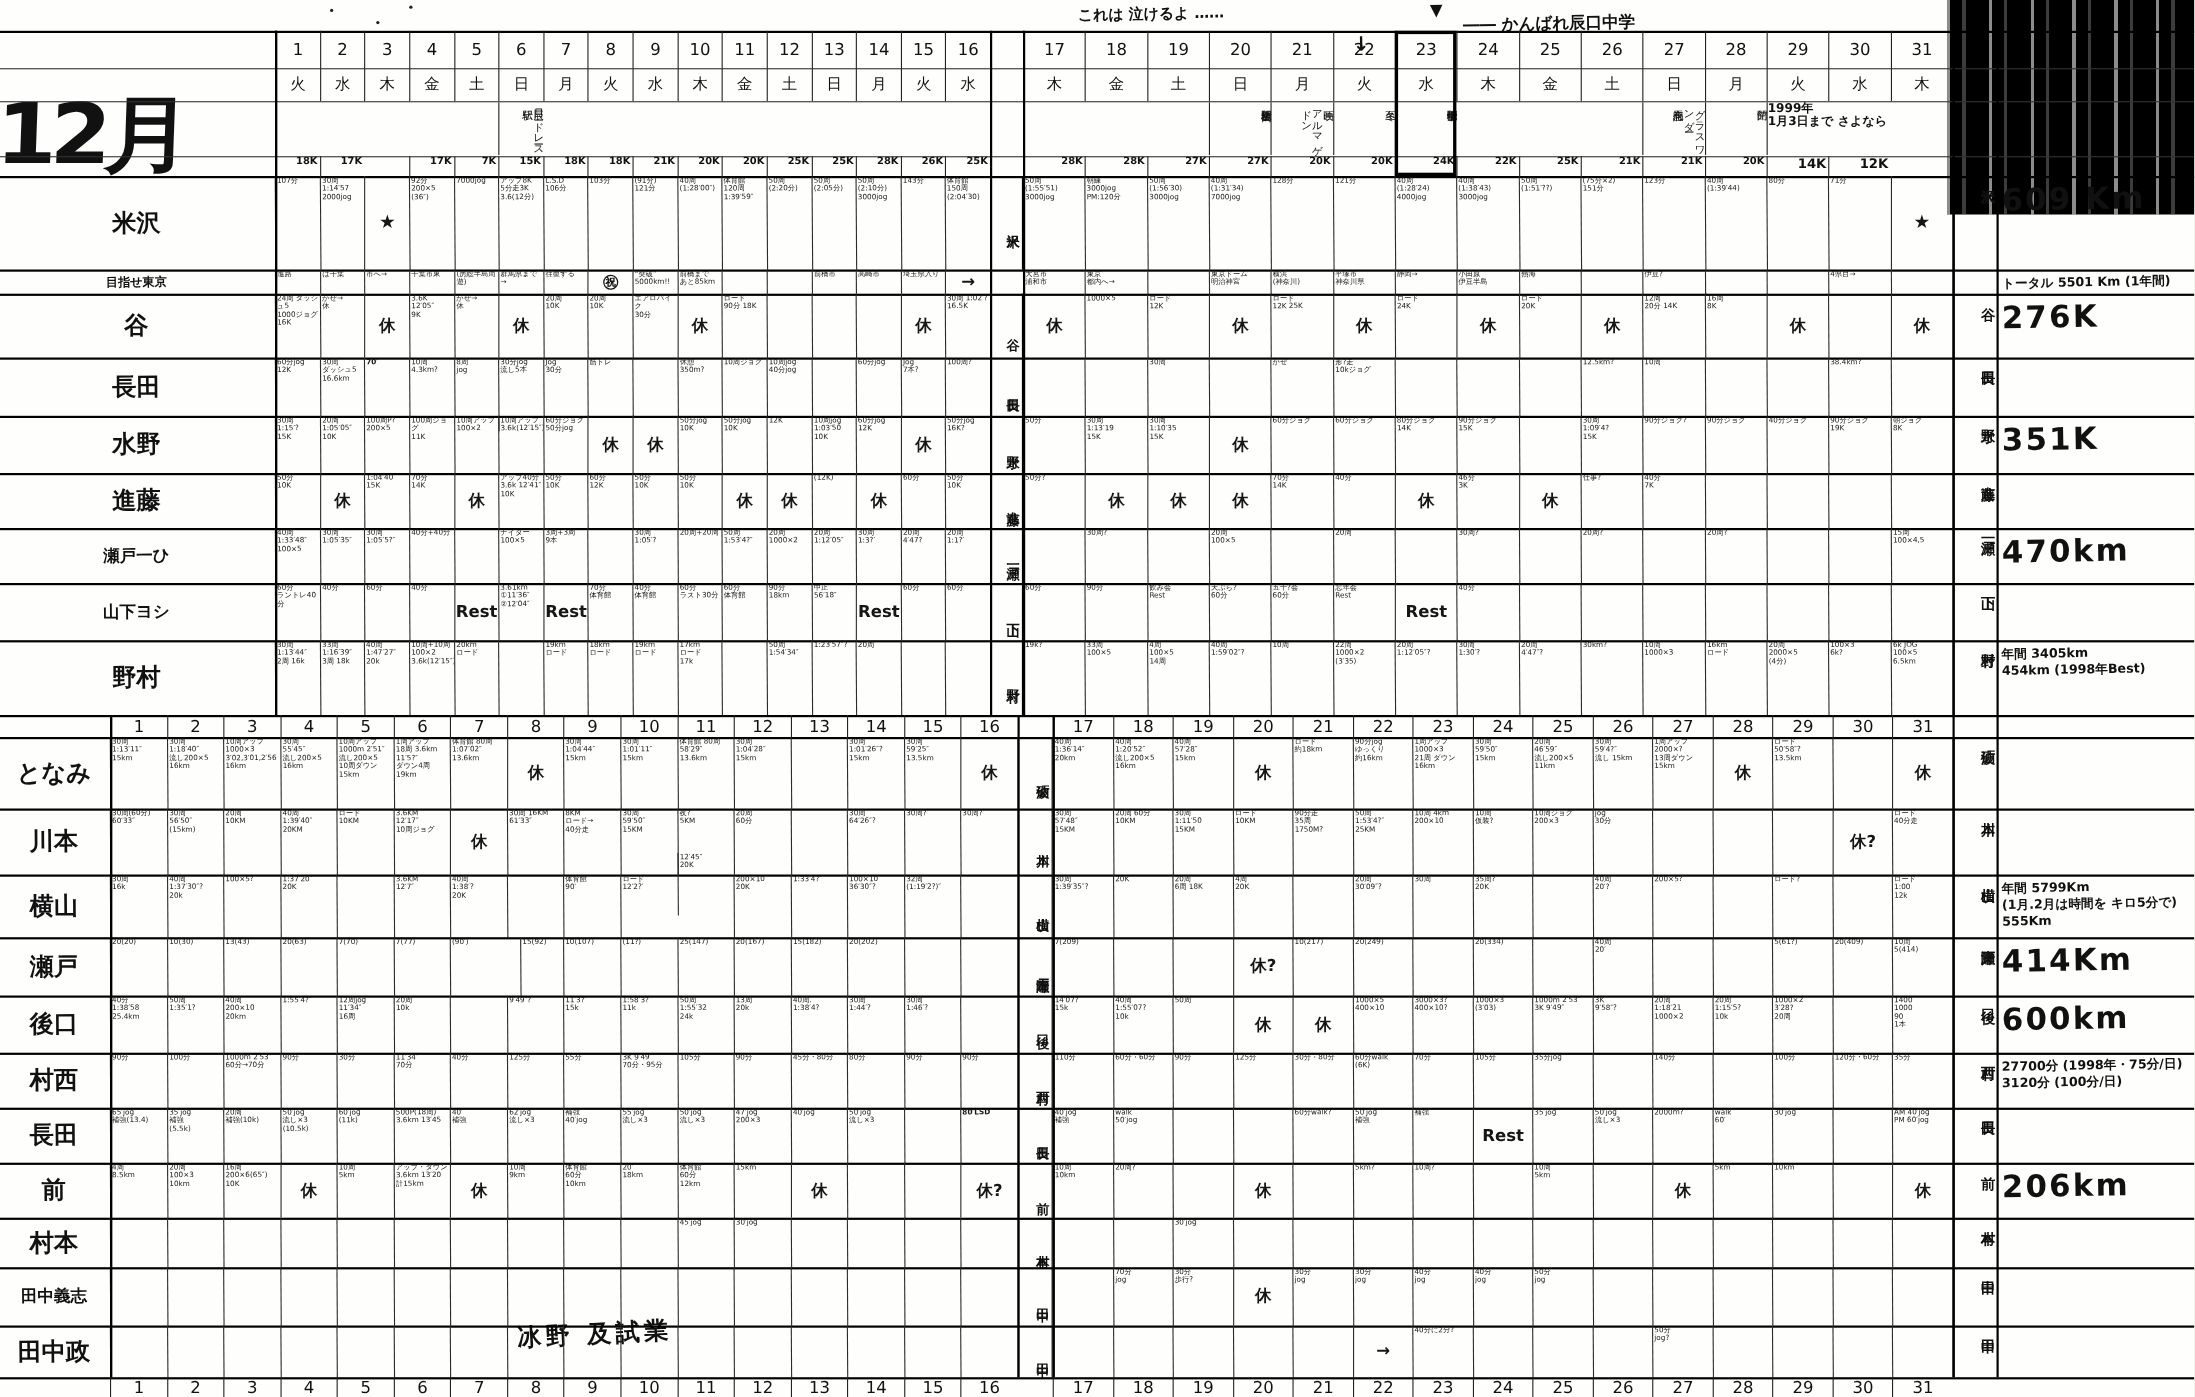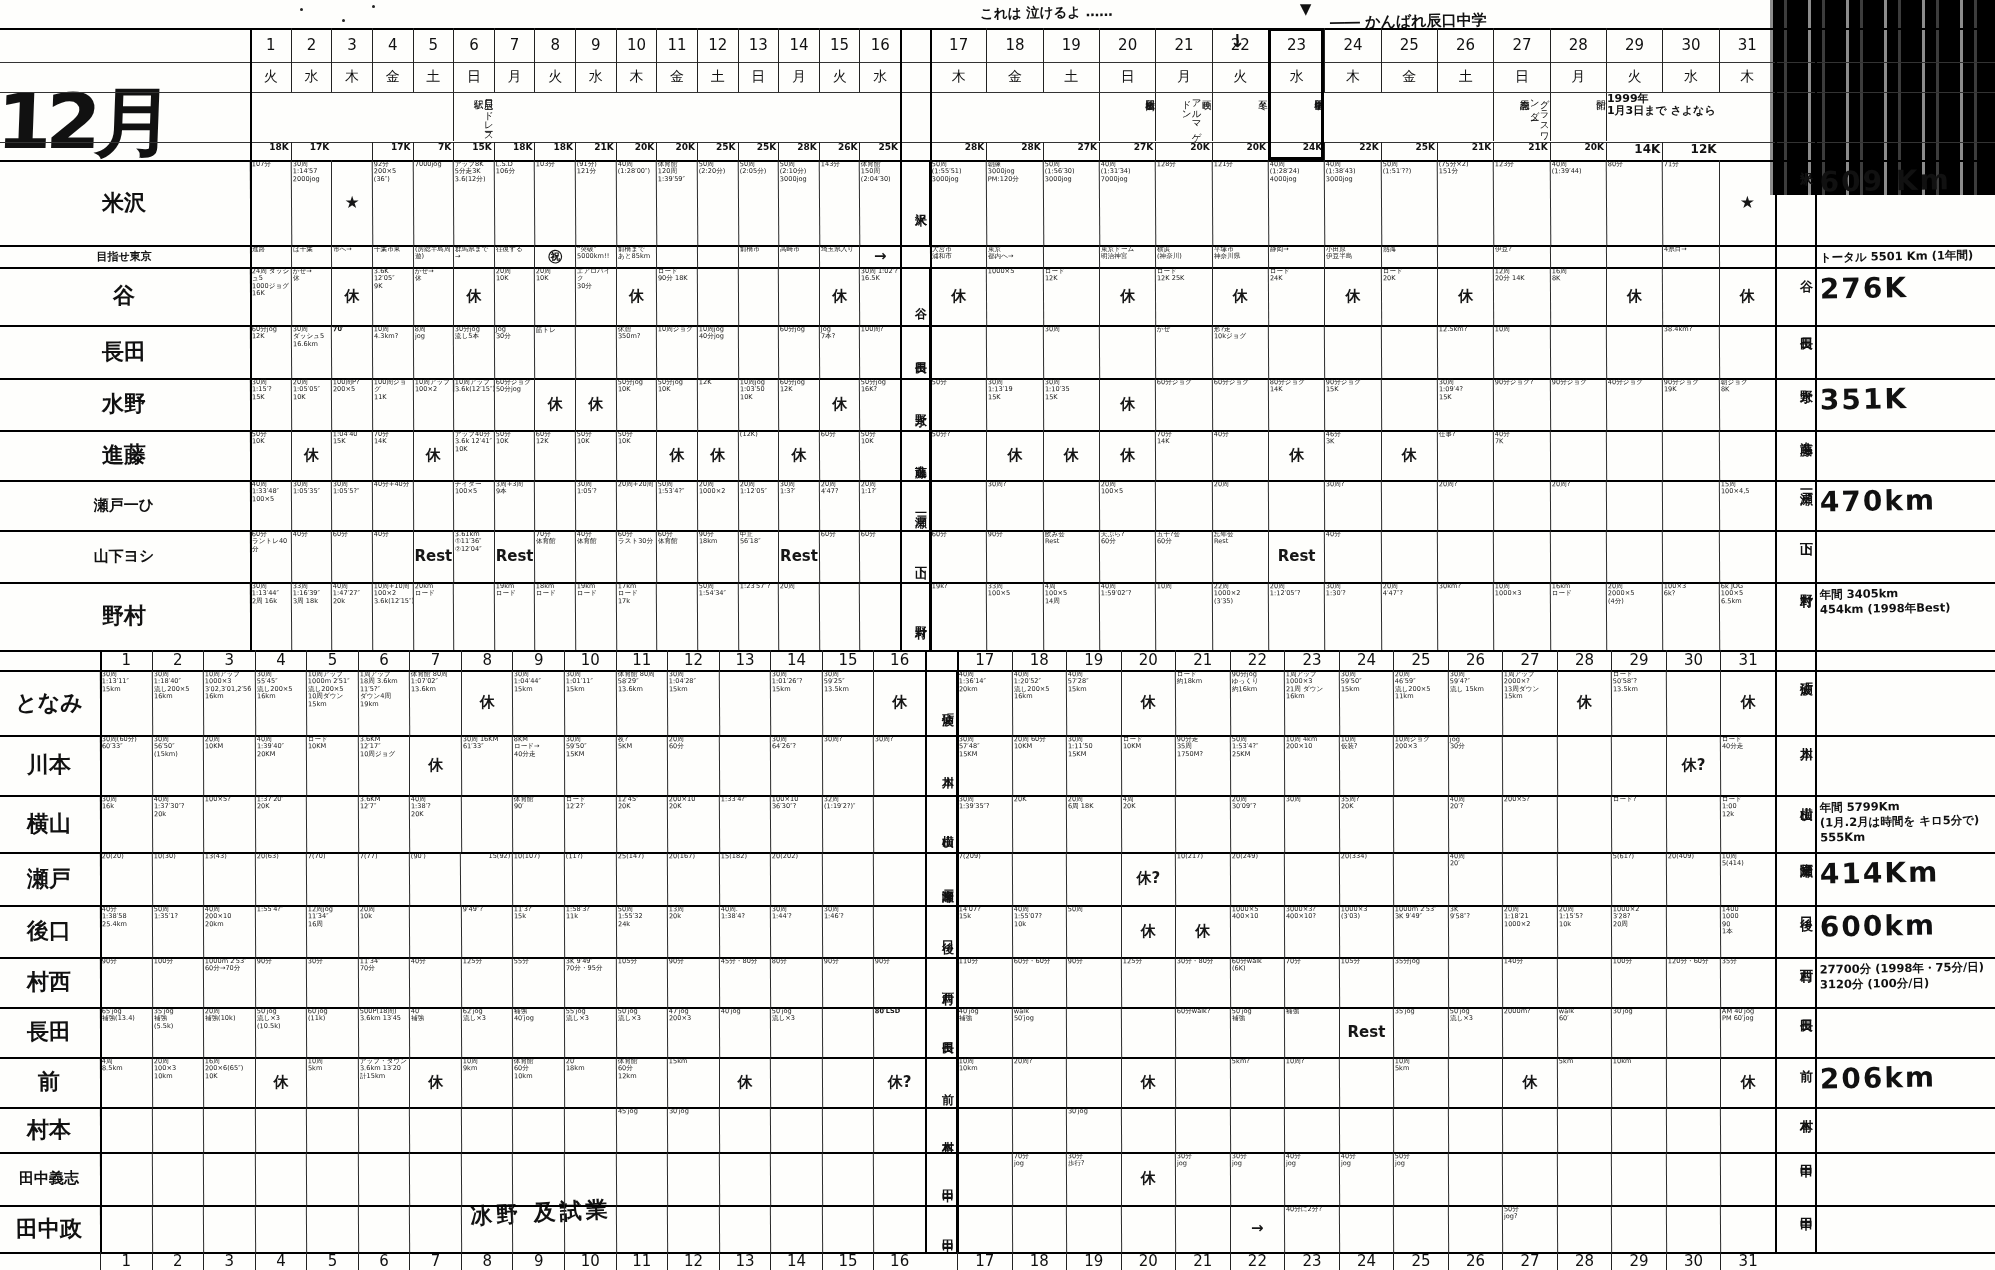--- a/index.html
+++ b/index.html
@@ -846,21 +846,21 @@
       <div class="cell" style="left: 357.8px; top: 795px; width: 51.56px; height: 57px;">3.6KM
 12′7″</div>
       <div class="cell" style="left: 409.36px; top: 795px; width: 51.56px; height: 57px;">40周
 1:38′?
 20K</div>
       <div class="cell" style="left: 460.92px; top: 795px; width: 51.56px; height: 57px;"></div>
       <div class="cell" style="left: 512.48px; top: 795px; width: 51.56px; height: 57px;">体育館
 90′</div>
       <div class="cell" style="left: 564.04px; top: 795px; width: 51.56px; height: 57px;">ロード
 12′2?′</div>
-      <div class="cell" style="left: 615.6px; top: 795px; width: 51.56px; height: 57px;">12′45″
+      <div class="cell" style="left: 615.6px; top: 775px; width: 51.56px; height: 57px;">12′45″
 20K</div>
       <div class="cell" style="left: 667.16px; top: 795px; width: 51.56px; height: 57px;">200×10
 20K</div>
       <div class="cell" style="left: 718.72px; top: 795px; width: 51.56px; height: 57px;">1:33′4?″</div>
       <div class="cell" style="left: 770.28px; top: 795px; width: 51.56px; height: 57px;">100×10
 36′30″?</div>
       <div class="cell" style="left: 821.84px; top: 795px; width: 51.56px; height: 57px;">32周
 (1:19′2?)″</div>
       <div class="cell" style="left: 873.4px; top: 795px; width: 51.56px; height: 57px;"></div>
       <div class="cell" style="left: 957px; top: 795px; width: 54.53px; height: 57px;">30周
@@ -893,21 +893,21 @@
 555Km</div>
       <div class="rowline" style="left: 0px; top: 852px; height: 0px;"></div>
       <div class="namecell" style="left: 0px; top: 852px; width: 98px; height: 53px; font-size: 22px;">瀬戸</div>
       <div class="cell" style="left: 100px; top: 852px; width: 51.56px; height: 53px;">20(20)</div>
       <div class="cell" style="left: 151.56px; top: 852px; width: 51.56px; height: 53px;">10(30)</div>
       <div class="cell" style="left: 203.12px; top: 852px; width: 51.56px; height: 53px;">13(43)</div>
       <div class="cell" style="left: 254.68px; top: 852px; width: 51.56px; height: 53px;">20(63)</div>
       <div class="cell" style="left: 306.24px; top: 852px; width: 51.56px; height: 53px;">7(70)</div>
       <div class="cell" style="left: 357.8px; top: 852px; width: 51.56px; height: 53px;">7(77)</div>
       <div class="cell" style="left: 409.36px; top: 852px; width: 51.56px; height: 53px;">(90′)</div>
-      <div class="cell" style="left: 460px; top: 852px; width: 51.56px; height: 53px; text-align: right;">15(92)</div>
+      <div class="cell" style="left: 473px; top: 852px; width: 51.56px; height: 53px;">15(92)</div>
       <div class="cell" style="left: 512.48px; top: 852px; width: 51.56px; height: 53px;">10(107)</div>
       <div class="cell" style="left: 564.04px; top: 852px; width: 51.56px; height: 53px;">(11?)</div>
       <div class="cell" style="left: 615.6px; top: 852px; width: 51.56px; height: 53px;">25(147)</div>
       <div class="cell" style="left: 667.16px; top: 852px; width: 51.56px; height: 53px;">20(167)</div>
       <div class="cell" style="left: 718.72px; top: 852px; width: 51.56px; height: 53px;">15(182)</div>
       <div class="cell" style="left: 770.28px; top: 852px; width: 51.56px; height: 53px;">20(202)</div>
       <div class="cell" style="left: 821.84px; top: 852px; width: 51.56px; height: 53px;"></div>
       <div class="cell" style="left: 873.4px; top: 852px; width: 51.56px; height: 53px;"></div>
       <div class="cell" style="left: 957px; top: 852px; width: 54.53px; height: 53px;">7(209)</div>
       <div class="cell" style="left: 1011.53px; top: 852px; width: 54.53px; height: 53px;"></div>

